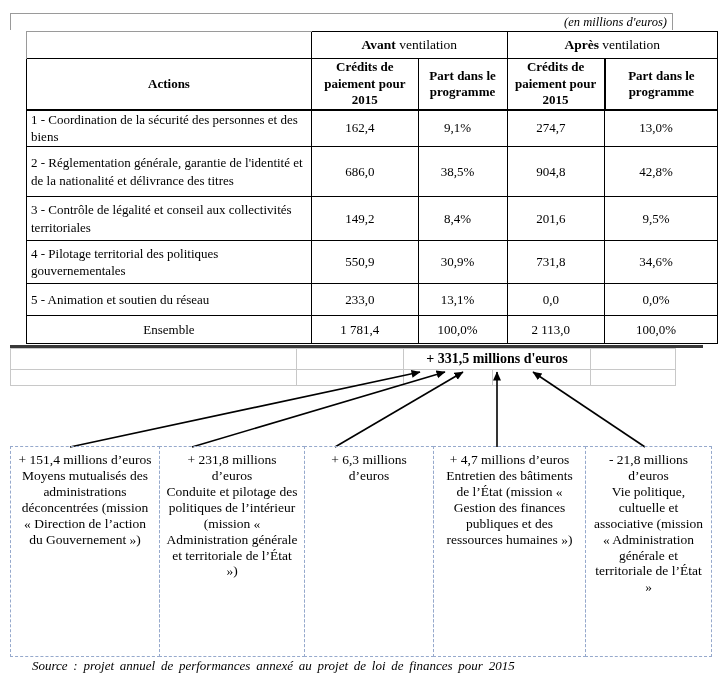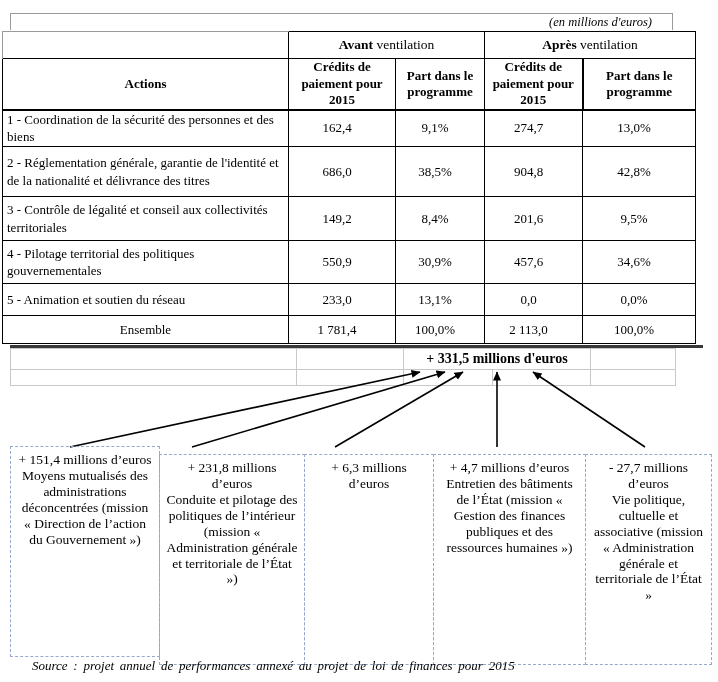--- a/index.html
+++ b/index.html
@@ -2,25 +2,25 @@
 <html><head>
 <meta charset="utf-8">
 <style>
   html,body{margin:0;padding:0;background:#fff;}
   #canvas{position:relative;width:718px;height:682px;background:#fff;
           font-family:"Liberation Serif","DejaVu Serif",serif;color:#000;overflow:hidden;}
 
   
   #unit-row{position:absolute;left:10px;top:13px;width:663px;height:17px;
             border:1px solid #9a9a9a;border-bottom:none;
-            font-style:italic;font-size:12.5px;text-align:right;padding-right:20px;
+            font-style:italic;font-size:12.5px;text-align:right;padding-right:5px;
             line-height:17px;box-sizing:border-box;}
 
   
-  #main-table{position:absolute;left:2px;top:31px;border-collapse:collapse;table-layout:fixed;}
+  #main-table{position:absolute;left:26px;top:31px;border-collapse:collapse;table-layout:fixed;}
   #main-table td{border:1px solid #000;box-sizing:border-box;font-size:13px;
                  text-align:center;vertical-align:middle;padding:0;}
   #main-table td.act{ text-align:left;padding-left:4px;padding-right:2px;line-height:1.32;}
   #main-table .ghead td{font-size:13.5px;height:27px;}
   #main-table .chead td{font-weight:bold;height:51px;line-height:1.25;border-bottom:2px solid #000;}
   #main-table td.spacer{border:none;border-left:1px solid #9a9a9a;border-top:1px solid #9a9a9a;}
   #main-table td.num{padding-right:10px;}
   #main-table td.thickL{border-left:2.5px solid #000;}
   .b{font-weight:bold;}
   tr.r1 td{height:37px;} tr.r2 td{height:50px;} tr.r3 td{height:44px;}
@@ -35,21 +35,21 @@
   #callout-row td{height:20px;font-weight:bold;font-size:14px;line-height:20px;margin-top:20px;}
   #empty-row td{height:16px;}
 
   
   #arrows{position:absolute;left:0;top:360px;}
 
   
   #boxes{position:absolute;left:10px;top:446px;display:flex;}
   .abox{border:1px dashed #96a9cc;box-sizing:border-box;height:211px;
         font-size:13.5px;line-height:1.18;text-align:center;padding:5px 6px 0 6px;}
-  .abox + .abox{margin-left:-1px;margin-top:8px;}
+  .abox + .abox{margin-left:-1px;}
 
   
   #source-line{position:absolute;left:32px;top:658px;width:700px;
                font-style:italic;font-size:13px;word-spacing:2.5px;}
 </style>
 </head>
 <body>
 
 <div id="canvas">
 
@@ -94,21 +94,21 @@
       <td class="act">3 - Contrôle de légalité et conseil aux collectivités territoriales</td>
       <td class="num">149,2</td>
       <td class="num">8,4%</td>
       <td class="num">201,6</td>
       <td class="num">9,5%</td>
     </tr>
     <tr class="r4">
       <td class="act">4 - Pilotage territorial des politiques gouvernementales</td>
       <td class="num">550,9</td>
       <td class="num">30,9%</td>
-      <td class="num">457,6</td>
+      <td class="num">731,8</td>
       <td class="num">34,6%</td>
     </tr>
     <tr class="r5">
       <td class="act">5 - Animation et soutien du réseau</td>
       <td class="num">233,0</td>
       <td class="num">13,1%</td>
       <td class="num">0,0</td>
       <td class="num">0,0%</td>
     </tr>
     <tr class="rt">
@@ -184,20 +184,20 @@
       <div>Conduite et pilotage des politiques de l’intérieur (mission « Administration générale et territoriale de l’État »)</div>
     </div>
     <div class="abox" style="width:130px">
       <div>+ 6,3 millions d’euros</div>
     </div>
     <div class="abox" style="width:153px">
       <div>+ 4,7 millions d’euros</div>
       <div>Entretien des bâtiments de l’État (mission « Gestion des finances publiques et des ressources humaines »)</div>
     </div>
     <div class="abox" style="width:127px">
-      <div>- 27,7 millions d’euros</div>
+      <div>- 21,8 millions d’euros</div>
       <div>Vie politique, cultuelle et associative (mission « Administration générale et territoriale de l’État »</div>
     </div>
   </div>
 
   <div id="source-line">Source : projet annuel de performances annexé au projet de loi de finances pour 2015</div>
 
 </div>
 
 </body></html>

